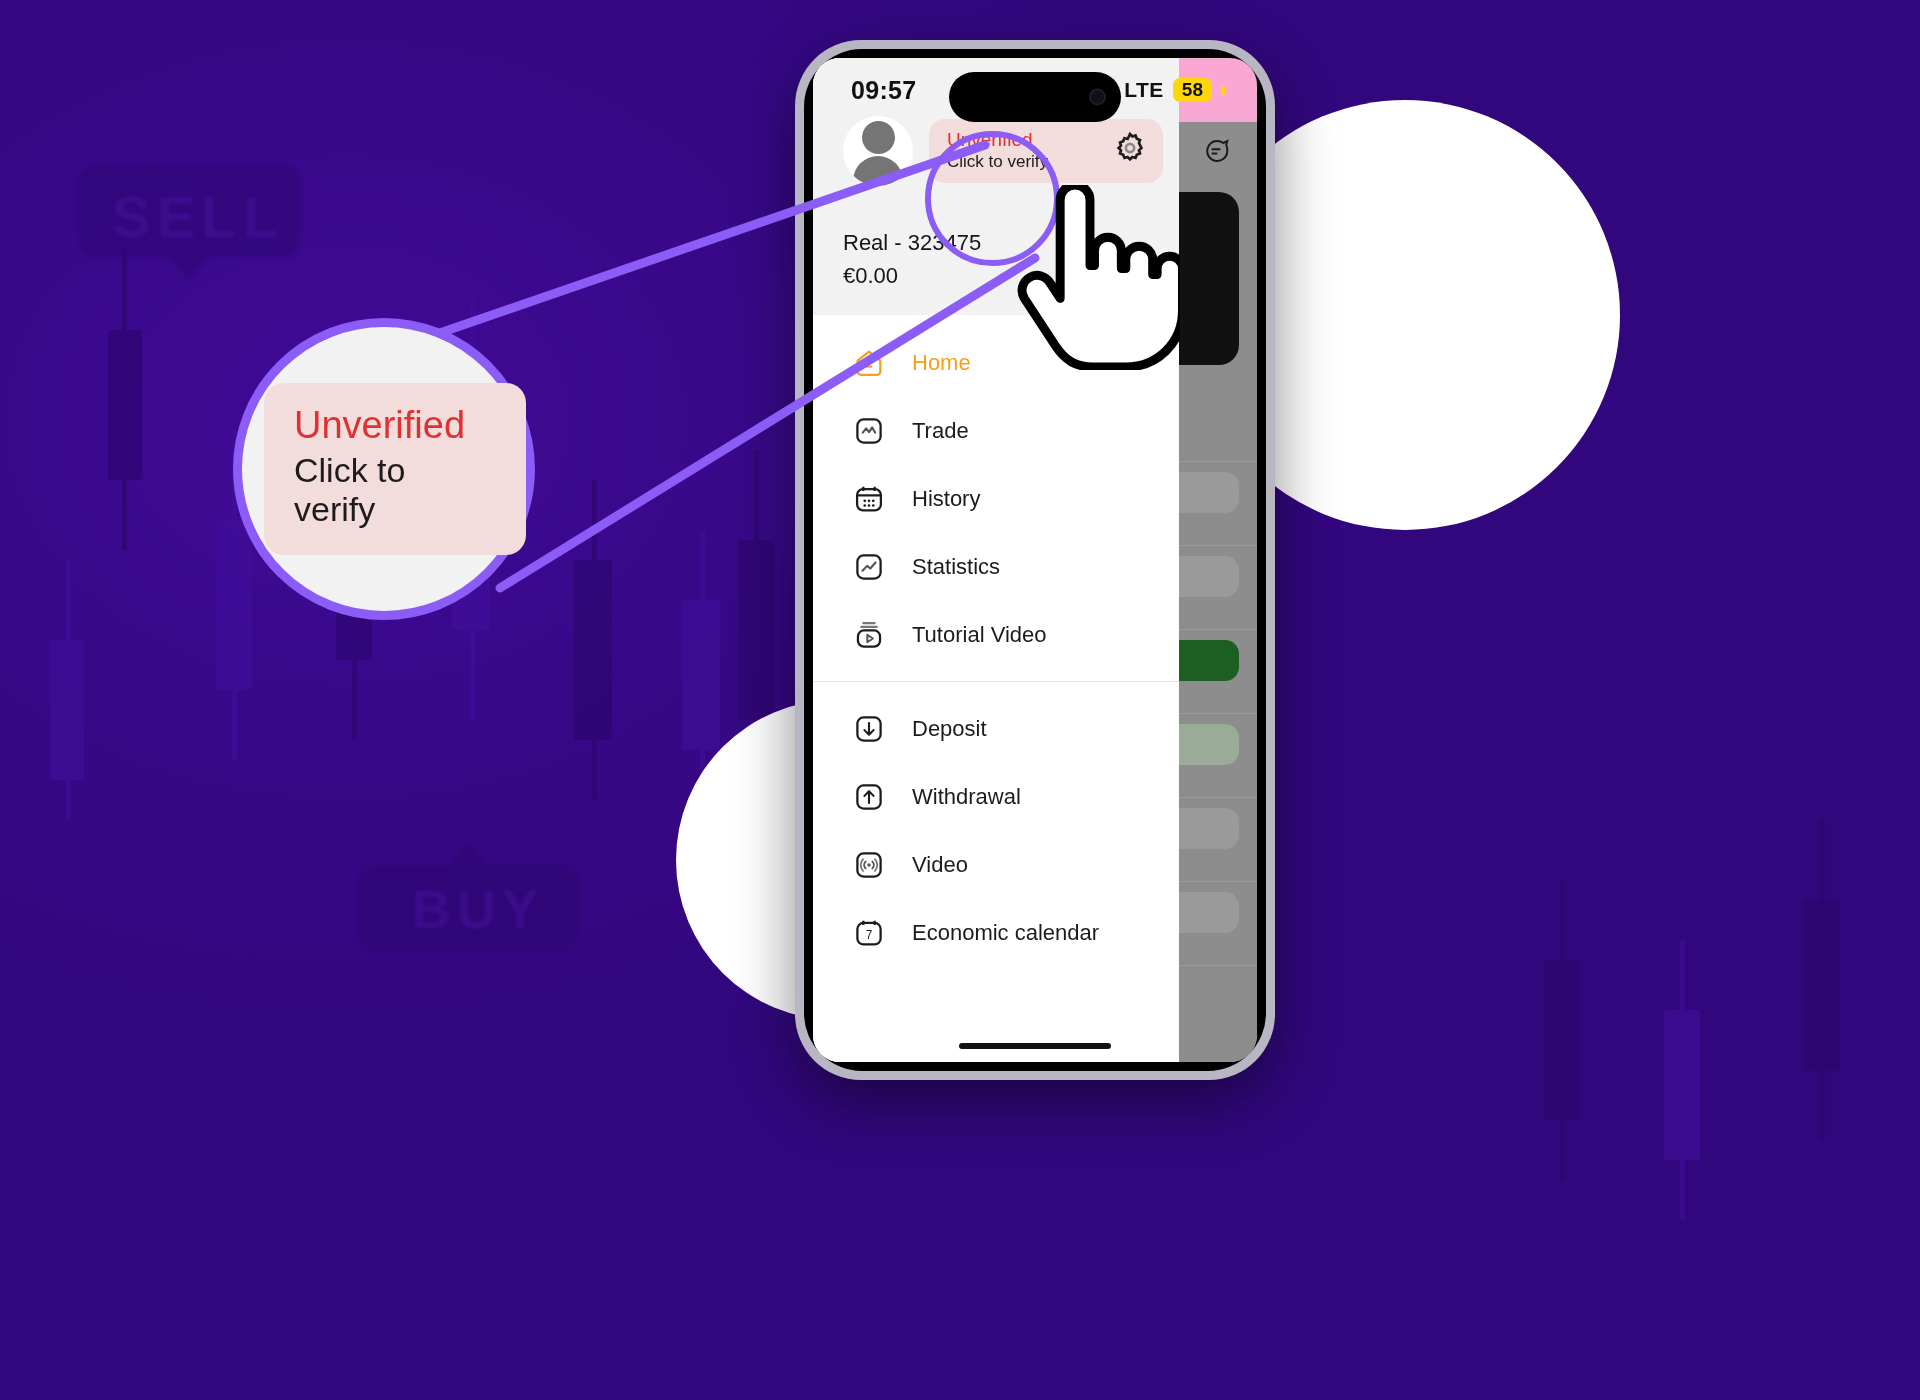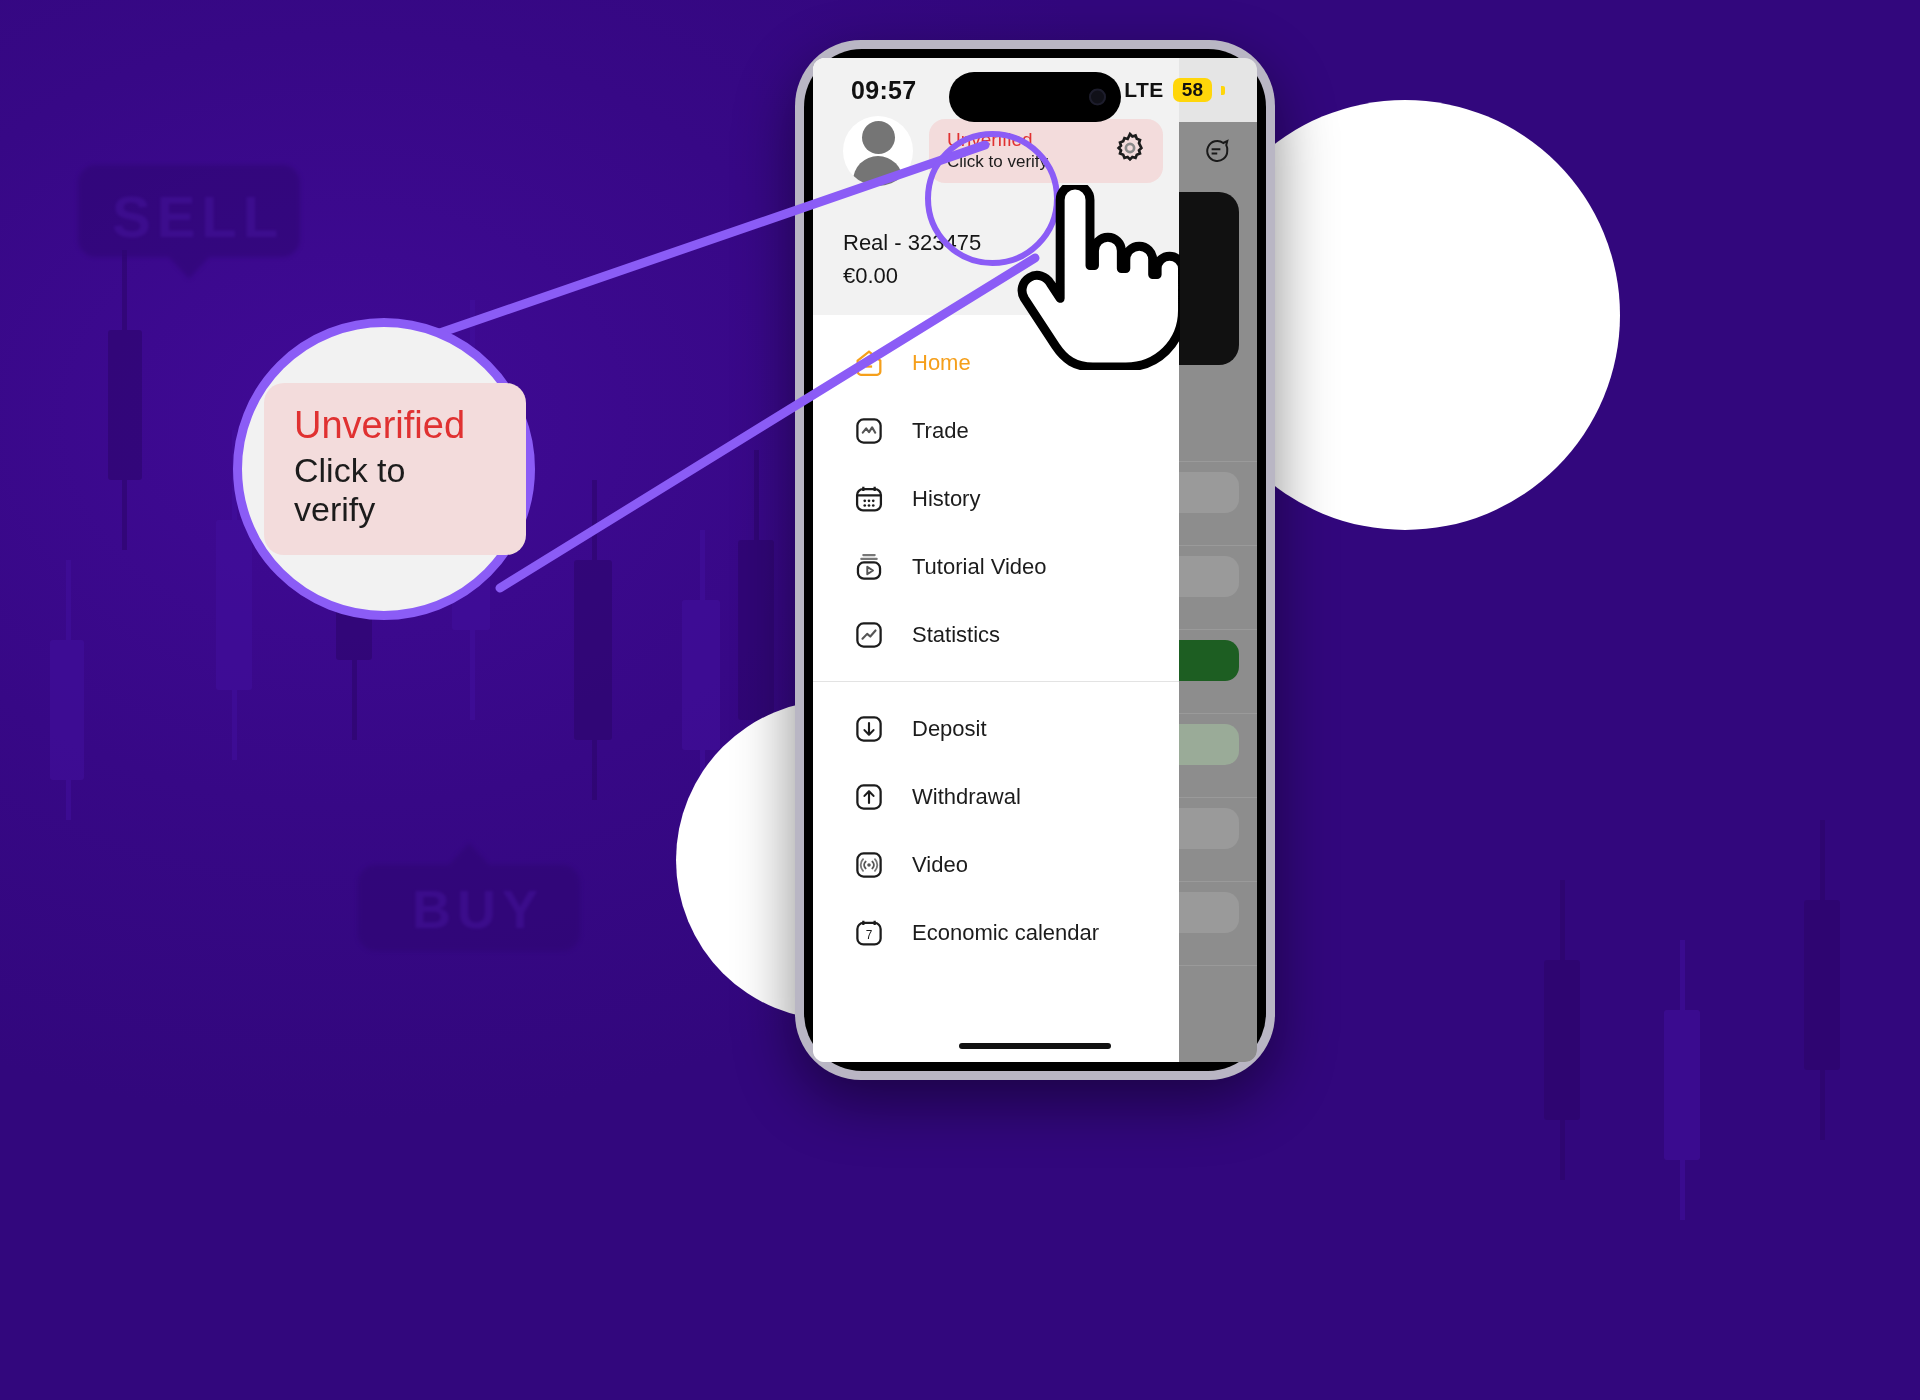--- a/index.html
+++ b/index.html
@@ -68,22 +68,22 @@
   }
   .phone-inner {
     width: 100%; height: 100%;
     background: #000;
     border-radius: 58px;
     padding: 9px;
   }
   .screen {
     position: relative;
     width: 100%; height: 100%;
-    background: #e5e5e5;
-    border-radius: 12px;
+    background: #f9a8d4;
+    border-radius: 27px;
     overflow: hidden;
   }
 
   
   .statusbar {
     position: relative;
     height: 64px;
     display: flex; align-items: center;
     justify-content: space-between;
     padding: 0 32px 0 38px;
@@ -468,36 +468,36 @@
                 <circle cx="12" cy="16.6" r=".95" fill="#1c1c1c" stroke="none"></circle>
                 <circle cx="15" cy="16.6" r=".95" fill="#1c1c1c" stroke="none"></circle>
               </svg>
             </span>
             <span class="label">History</span>
           </div>
 
           <div class="mi">
             <span class="ic">
               <svg width="34" height="34" viewBox="0 0 24 24" fill="none" stroke="#1c1c1c" stroke-width="1.6">
+                <rect x="3.8" y="3.8" width="16.4" height="16.4" rx="4.4"></rect>
+                <path d="M7.4 14.6l3.3-3.4 2.2 1.9 3.7-4.3" stroke="#555" stroke-width="1.5" stroke-linecap="round" stroke-linejoin="round"></path>
+              </svg>
+            </span>
+            <span class="label">Statistics</span>
+          </div>
+
+          <div class="mi">
+            <span class="ic">
+              <svg width="34" height="34" viewBox="0 0 24 24" fill="none" stroke="#1c1c1c" stroke-width="1.6">
                 <path d="M8 3.6h8M6.6 6.3h10.8" stroke="#777" stroke-linecap="round"></path>
                 <rect x="4.2" y="8.8" width="15.6" height="11.4" rx="4.2"></rect>
                 <path d="M10.8 11.9l4 2.6-4 2.6z" fill="none" stroke="#555" stroke-width="1.4" stroke-linejoin="round"></path>
               </svg>
             </span>
             <span class="label">Tutorial Video</span>
-          </div>
-
-          <div class="mi">
-            <span class="ic">
-              <svg width="34" height="34" viewBox="0 0 24 24" fill="none" stroke="#1c1c1c" stroke-width="1.6">
-                <rect x="3.8" y="3.8" width="16.4" height="16.4" rx="4.4"></rect>
-                <path d="M7.4 14.6l3.3-3.4 2.2 1.9 3.7-4.3" stroke="#555" stroke-width="1.5" stroke-linecap="round" stroke-linejoin="round"></path>
-              </svg>
-            </span>
-            <span class="label">Statistics</span>
           </div>
 
           <div class="mi-sep"></div>
 
           <div class="mi">
             <span class="ic">
               <svg width="34" height="34" viewBox="0 0 24 24" fill="none" stroke="#1c1c1c" stroke-width="1.6">
                 <rect x="3.8" y="3.8" width="16.4" height="16.4" rx="4.4"></rect>
                 <path d="M12 7.8v8.2M8.8 12.8L12 16.1l3.2-3.3" stroke-width="1.5" stroke-linecap="round" stroke-linejoin="round"></path>
               </svg>

